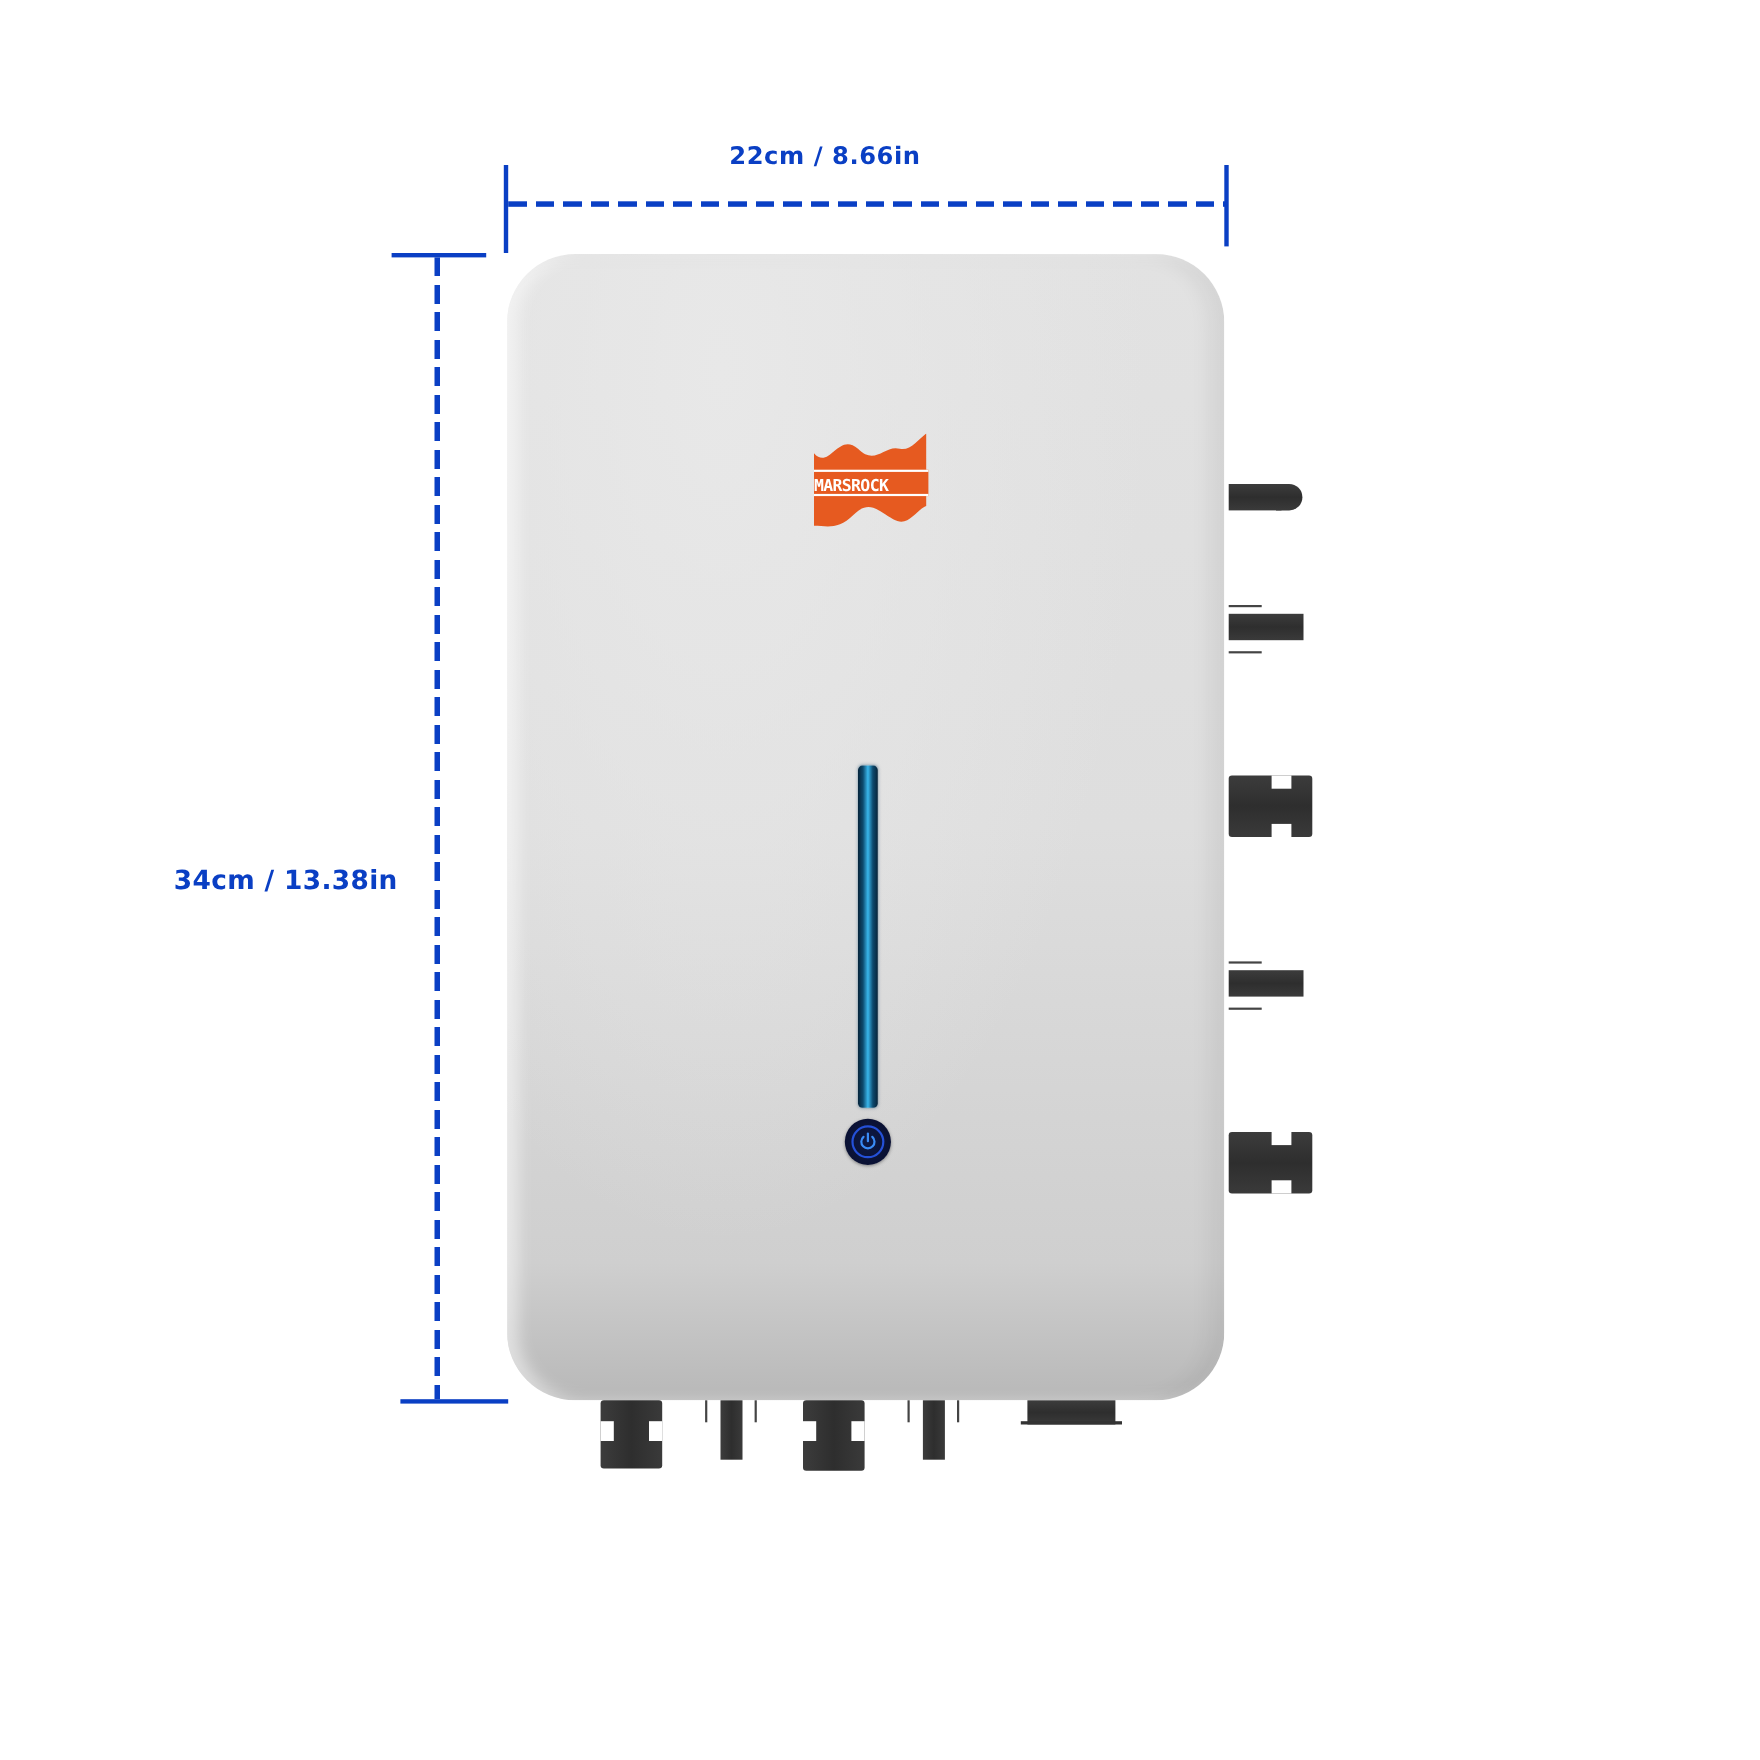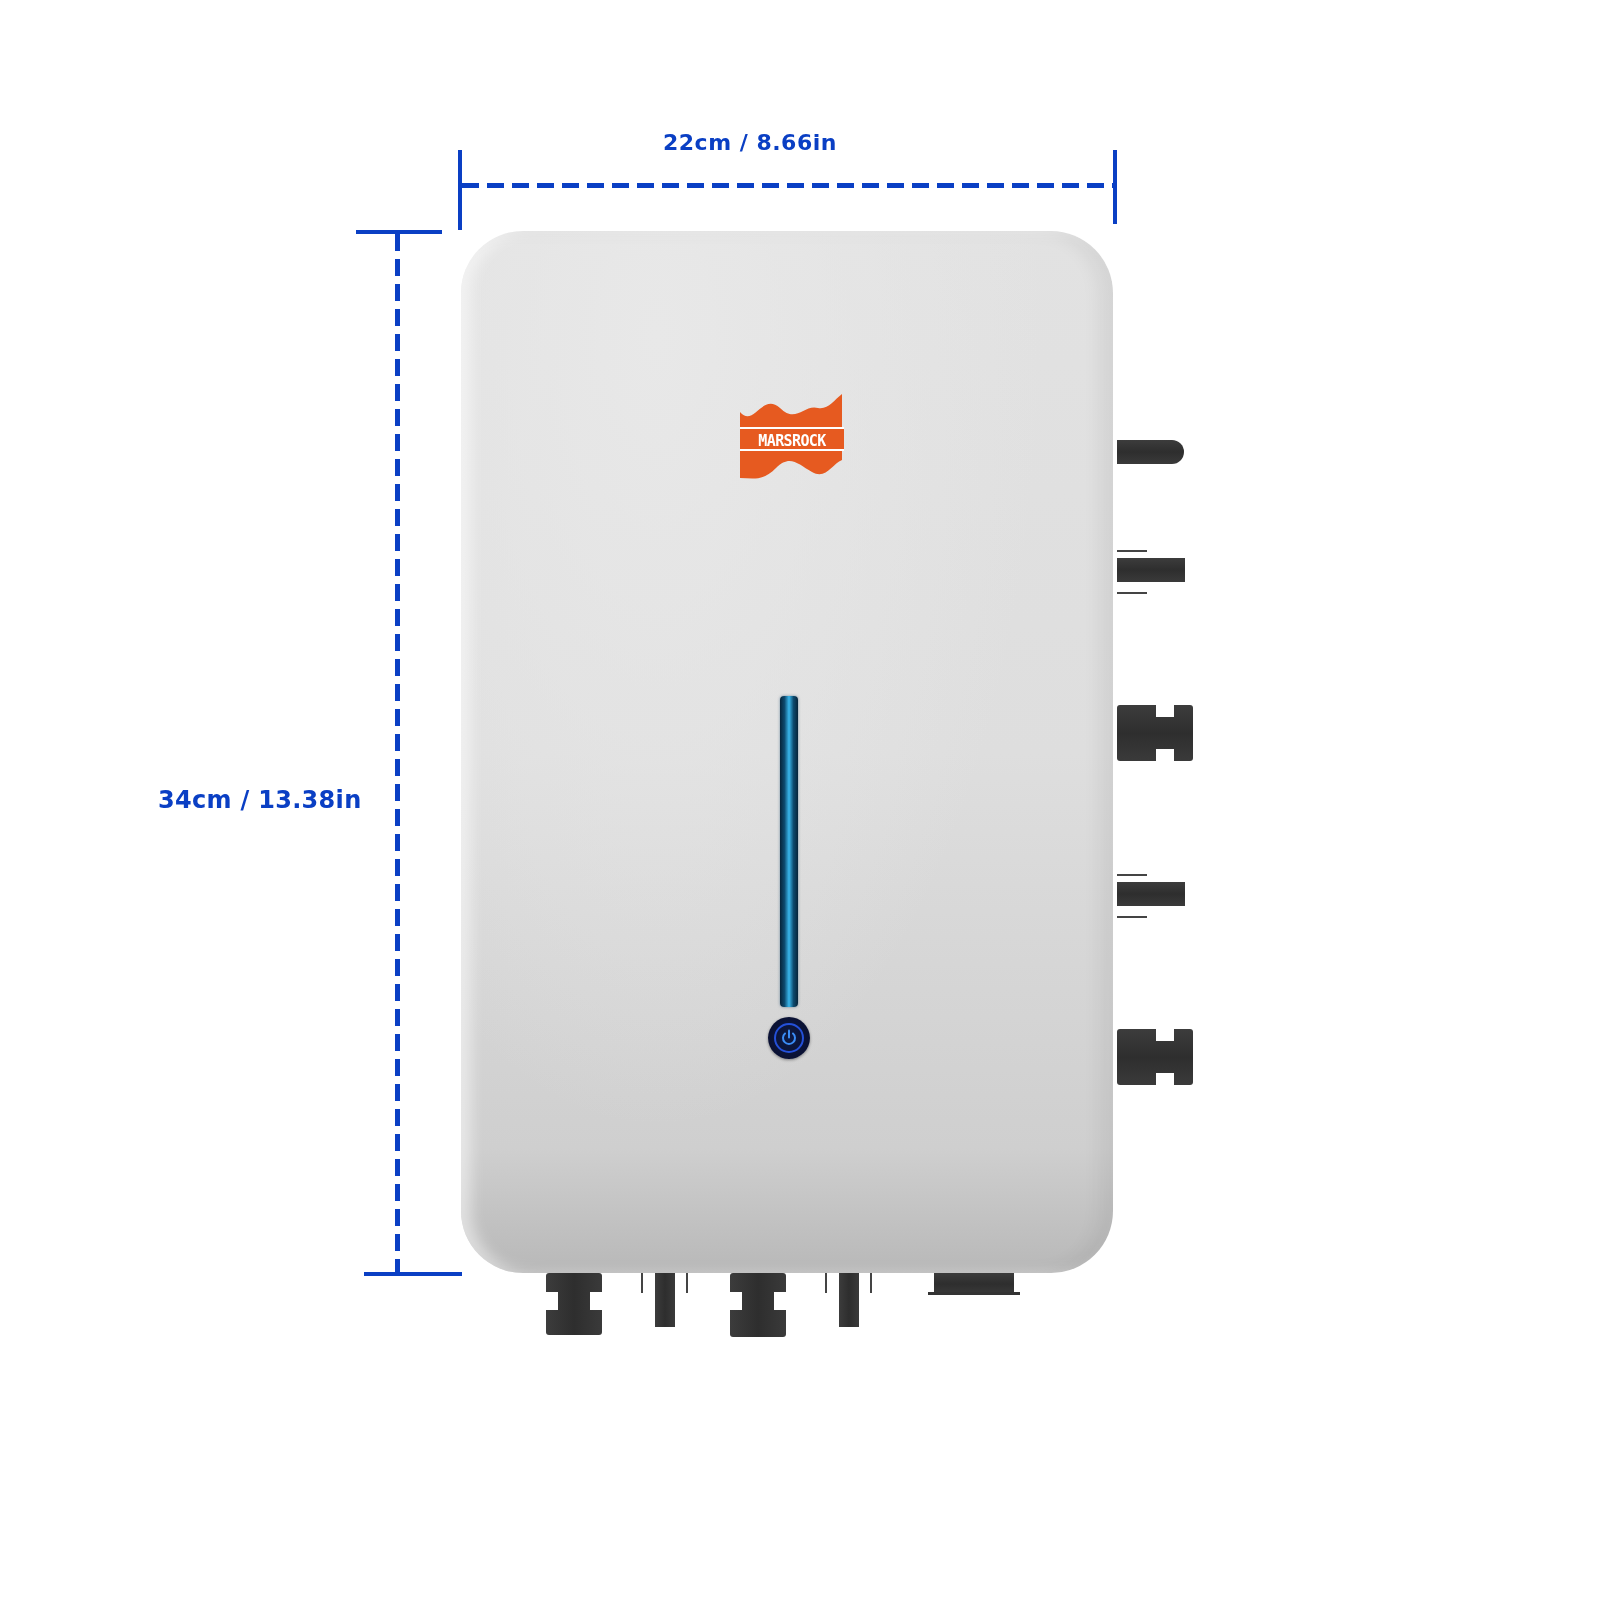--- a/index.html
+++ b/index.html
@@ -22,21 +22,21 @@
     background:
       radial-gradient(ellipse at 30% 10%, #e8e8e8 0%, rgba(232,232,232,0) 60%),
       linear-gradient(180deg, #e2e2e2 0%, #dedede 50%, #cfcfcf 88%, #b8b8b8 100%);
     box-shadow: inset -14px 0 18px rgba(0,0,0,0.06), inset 10px 0 14px rgba(255,255,255,0.5);
   }
 
   .logo { position: absolute; left: 740px; top: 394px; width: 104px; height: 90px; }
   .logo-text {
     position: absolute; left: 740px; top: 427px; width: 104px; height: 24px;
     background: #e65a20; color: #fff; font-family: "DejaVu Sans Mono", monospace;
-    font-size: 15px; font-weight: bold; text-align: center; line-height: 24px; letter-spacing: -0.6px;
+    font-size: 15px; font-weight: bold; text-align: left; line-height: 24px; letter-spacing: -0.6px;
     border-top: 2px solid #fff; border-bottom: 2px solid #fff; box-sizing: border-box;
   }
 
   .light-bar {
     position: absolute; left: 780px; top: 696px; width: 18px; height: 311px;
     border-radius: 4px;
     background: linear-gradient(90deg, #06243a 0%, #0d4a6e 25%, #39b7ec 50%, #0d4a6e 75%, #06243a 100%);
     box-shadow: 0 0 3px rgba(0,60,100,0.5);
   }
   .power-button {

